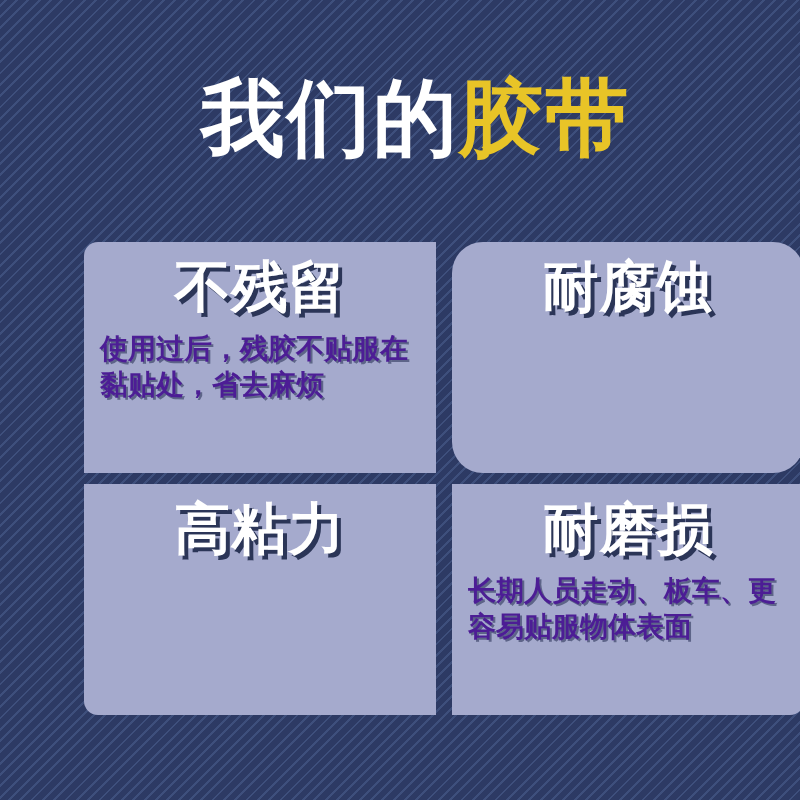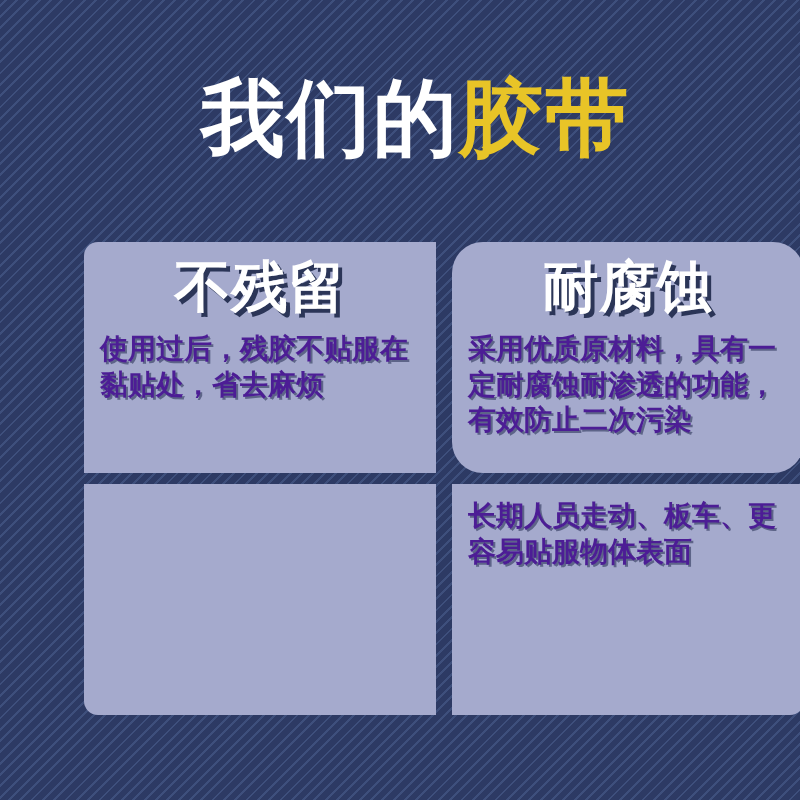--- a/index.html
+++ b/index.html
@@ -115,24 +115,25 @@
 
   <div id="cards">
 
     <div class="card tl">
       <div class="card-heading">不残留</div>
       <div class="card-body">使用过后，残胶不贴服在黏贴处，省去麻烦</div>
     </div>
 
     <div class="card tr">
       <div class="card-heading">耐腐蚀</div>
-      <div class="card-body">采用优质原材料，具有一定耐腐蚀耐渗透的功能，有效防止二次污染</div>
     </div>
 
     <div class="card bl">
+      <div class="card-heading">高粘力</div>
     </div>
 
     <div class="card br">
+      <div class="card-heading">耐磨损</div>
       <div class="card-body">长期人员走动、板车、更容易贴服物体表面</div>
     </div>
 
   </div>
 </div>
 
 </body></html>

